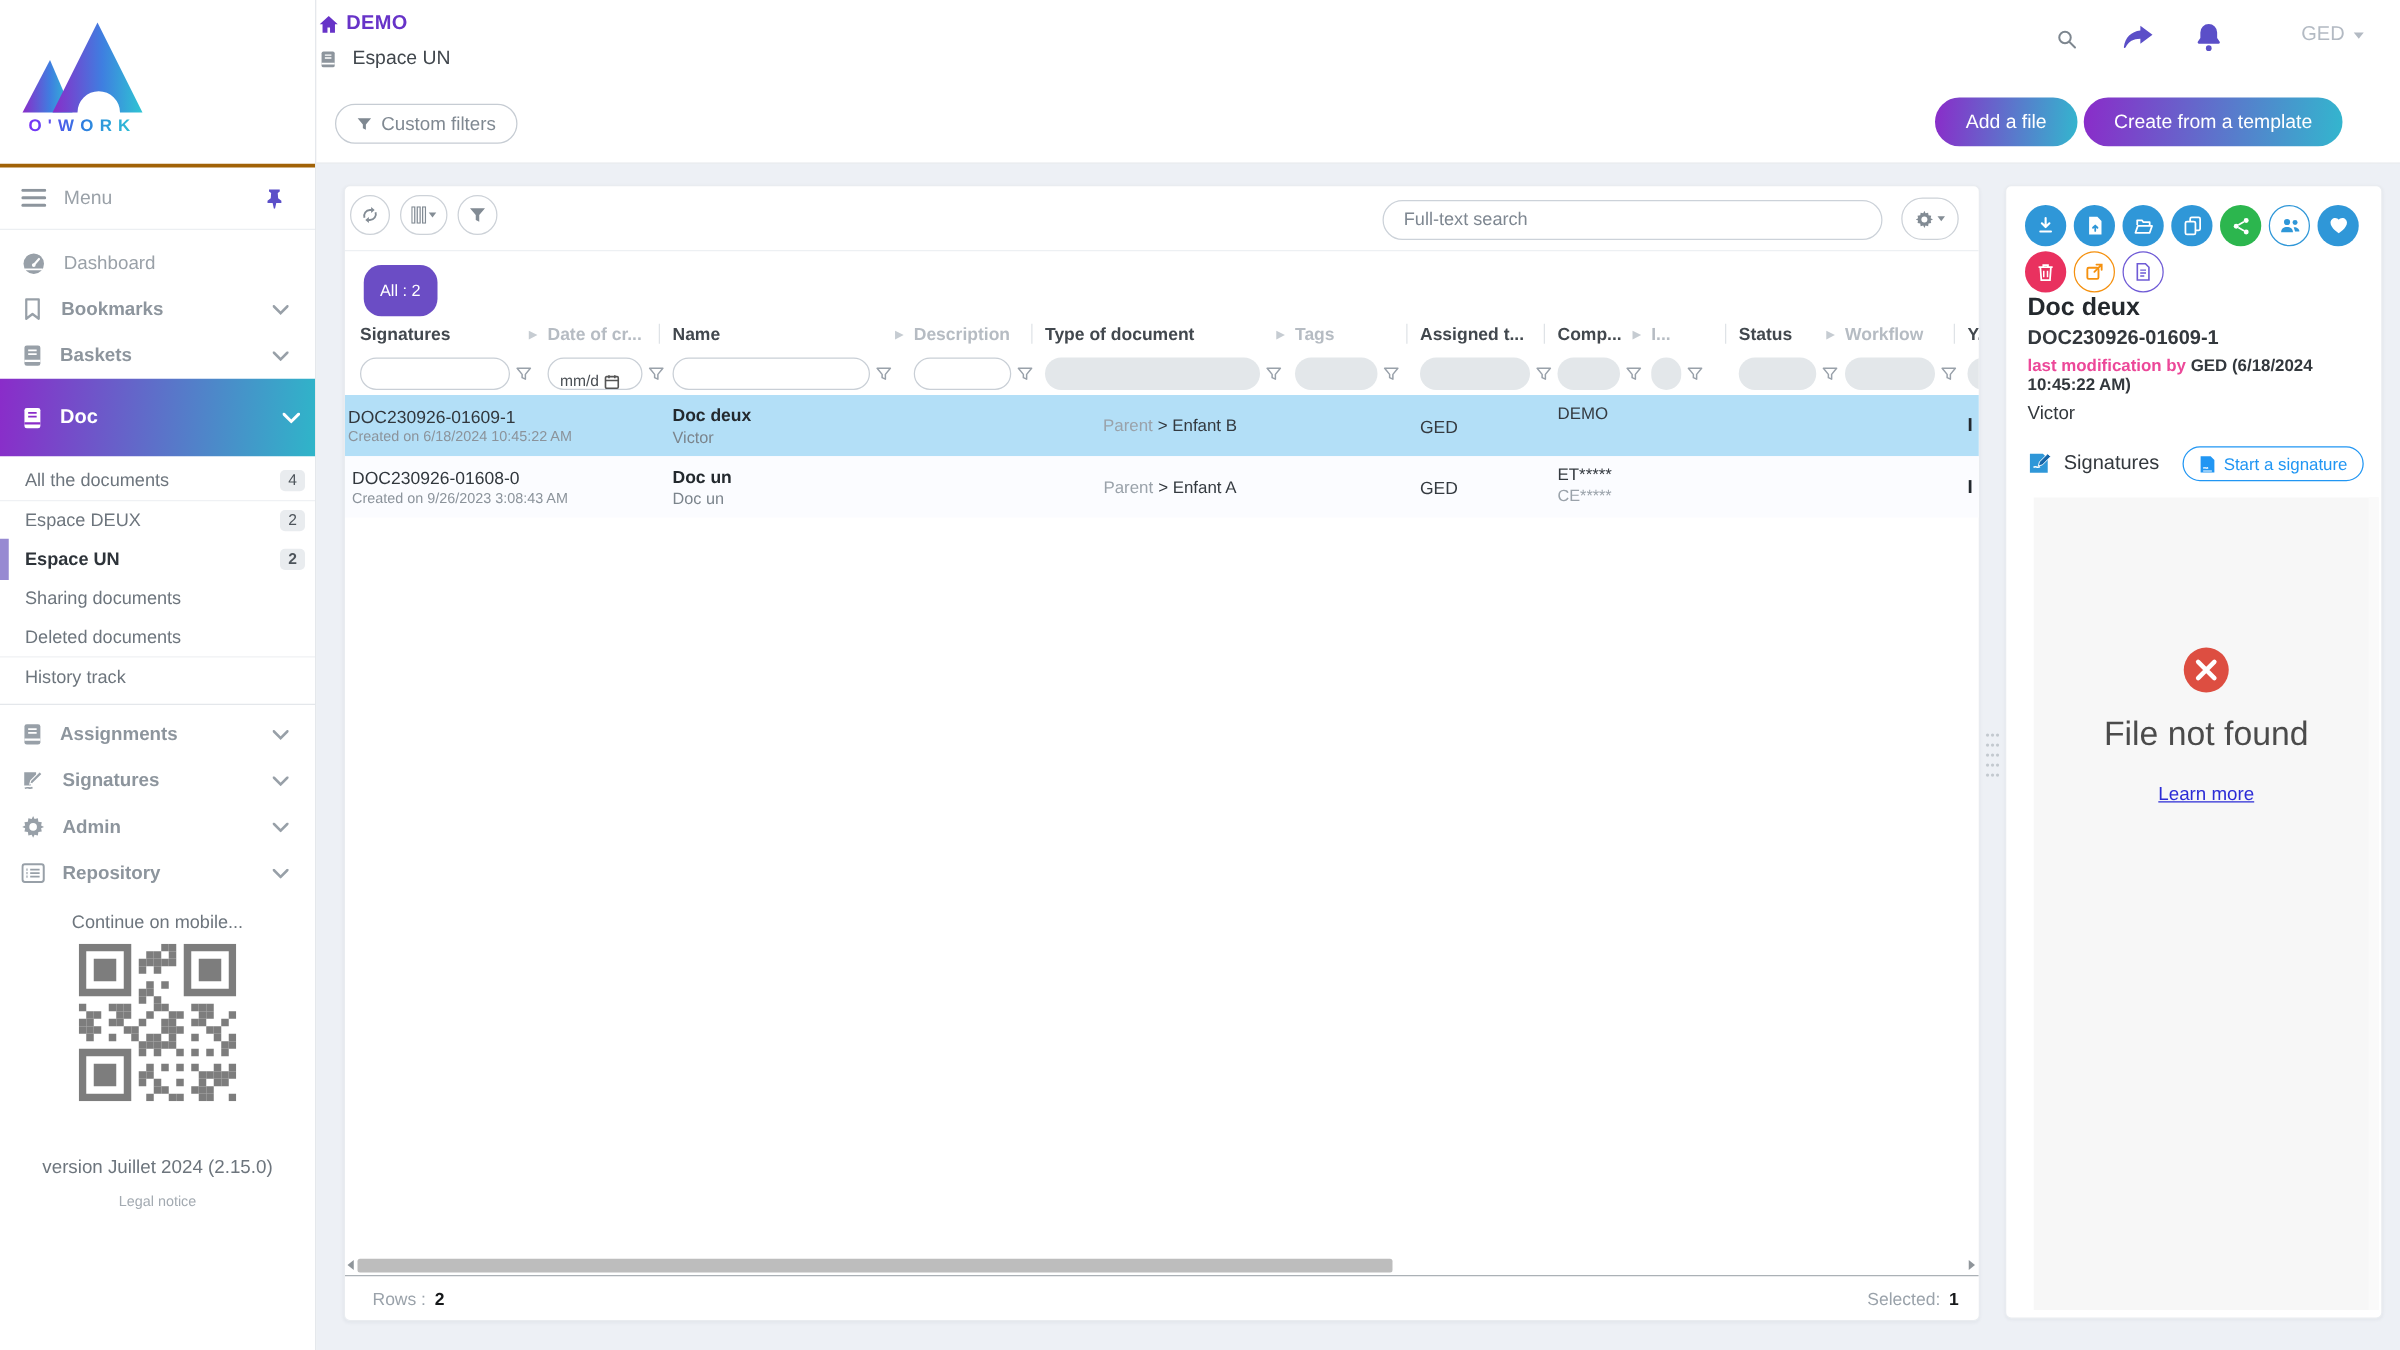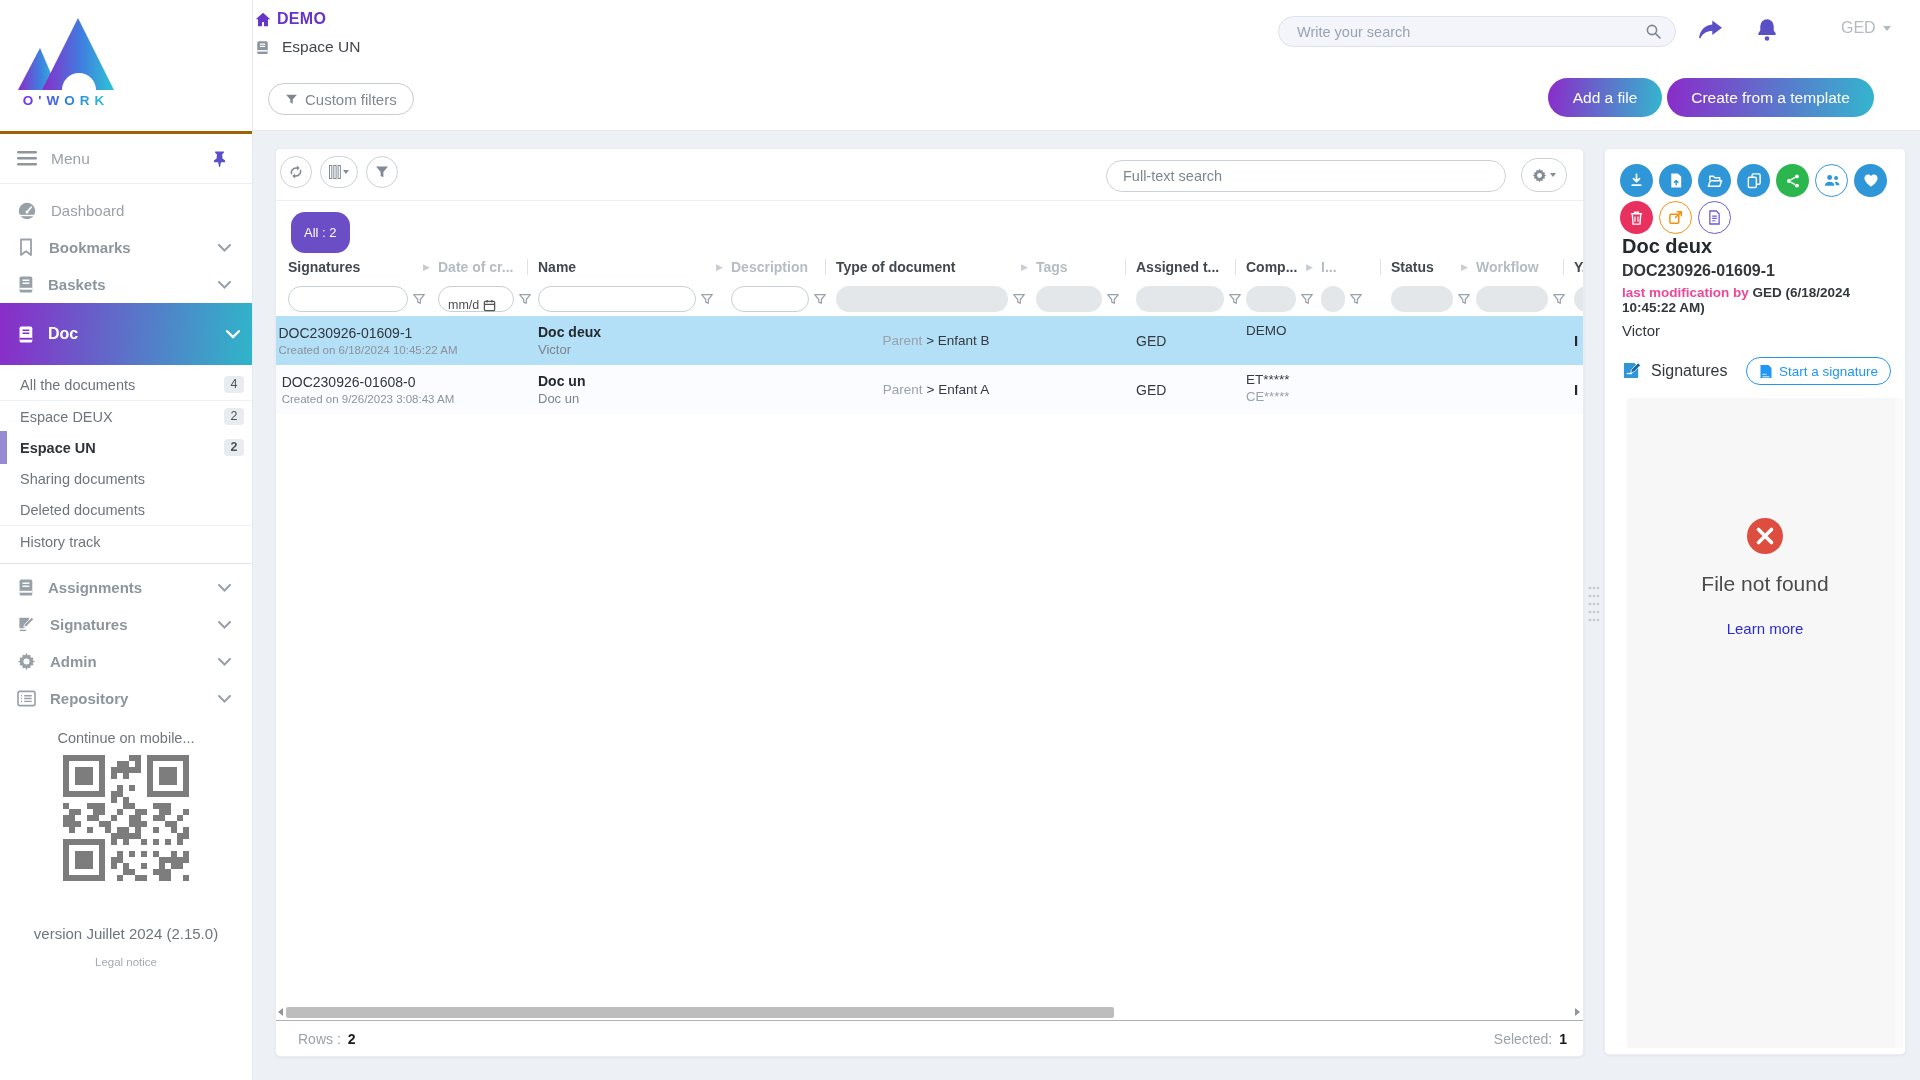--- a/index.html
+++ b/index.html
@@ -123,23 +123,23 @@
   .p-title{position:absolute;left:17px;top:86px;font-size:20px;font-weight:bold;color:#24292e}
   .p-ref{position:absolute;left:17px;top:113px;font-size:16px;font-weight:bold;color:#33383d}
   .p-modif{position:absolute;left:17px;top:136px;width:272px;font-size:13.5px;line-height:15px}
   .p-modif .ml{color:#ec4899;font-weight:bold}
   .p-modif .mv{color:#33383d;font-weight:bold}
   .p-author{position:absolute;left:17px;top:173px;font-size:15px;color:#33383d}
   .p-sig{position:absolute;left:17px;top:212px;display:flex;align-items:center;gap:9px;font-size:16px;color:#33383d}
   .btn-sig{position:absolute;right:14px;top:208px;height:28px;display:flex;align-items:center;gap:6px;padding:0 12px;border:1.5px solid #2196f3;border-radius:15px;background:#fff;color:#2196f3;font-size:13.5px;font-family:inherit;cursor:pointer}
   .preview{position:absolute;left:22px;top:249px;width:276px;height:650px;background:#f7f7f7;display:flex;flex-direction:column;align-items:center;padding-top:118px;box-sizing:border-box}
   .pv-scroll{position:absolute;right:0;top:0;bottom:0;width:8px;background:#fafafa}
-  .err-title{font-size:21px;color:#4b4b4b;margin-top:16px}
+  .err-title{font-size:27px;color:#4b4b4b;margin-top:16px}
   .err-msg{font-size:15px;color:#333;width:246px;text-align:center;line-height:1.36;margin-top:12px}
-  .err-link{font-size:15px;color:#2b2bd6;margin-top:24px;cursor:pointer}
+  .err-link{font-size:15px;color:#2b2bd6;text-decoration:underline;margin-top:24px;cursor:pointer}
 </style>
 </head>
 <body>
 
 <div class="topbar">
   <div class="crumb-home">
     <span>
       <svg width="16" height="15" viewBox="0 0 17 16">
           <path d="M8.5 0.8L0.8 7.8h2.4v7.4h4.2v-4.6h2.2v4.6h4.2V7.8h2.4z" fill="#6733c8"></path>
         </svg>
@@ -149,21 +149,20 @@
   <div class="crumb-space">
     <span>
       <svg width="15" height="17" viewBox="0 0 20 20">
           <rect x="3" y="1.5" width="14" height="17" rx="2" fill="#8d959d"></rect>
           <path d="M6.5 5.5h7M6.5 8.5h7" stroke="#fff" stroke-width="1.5"></path>
           <path d="M3 14.5h14" stroke="#fff" stroke-width="2"></path>
         </svg>
     </span>
     <span class="t">Espace UN</span>
   </div>
-  <input class="g-search" type="text" placeholder="Write your search" style="">
   <span class="g-search-ic">
     <svg width="17" height="17" viewBox="0 0 17 17">
         <circle cx="7" cy="7" r="4.6" fill="none" stroke="#7d868f" stroke-width="1.6"></circle>
         <path d="M10.6 10.6L15 15" stroke="#7d868f" stroke-width="1.6" stroke-linecap="round"></path>
       </svg>
   </span>
   <span class="tb-ic" style="left:1444px">
     <svg width="26" height="22" viewBox="0 0 20 17">
         <path d="M11 4.2V1.2l7.5 5.6L11 12.4V9.3C6.6 9.3 3.8 11 1.9 14.6c-.3.6-1.2.4-1.1-.3C1.6 8.6 5.3 4.8 11 4.2z" fill="#5b4fc8"></path>
       </svg>

